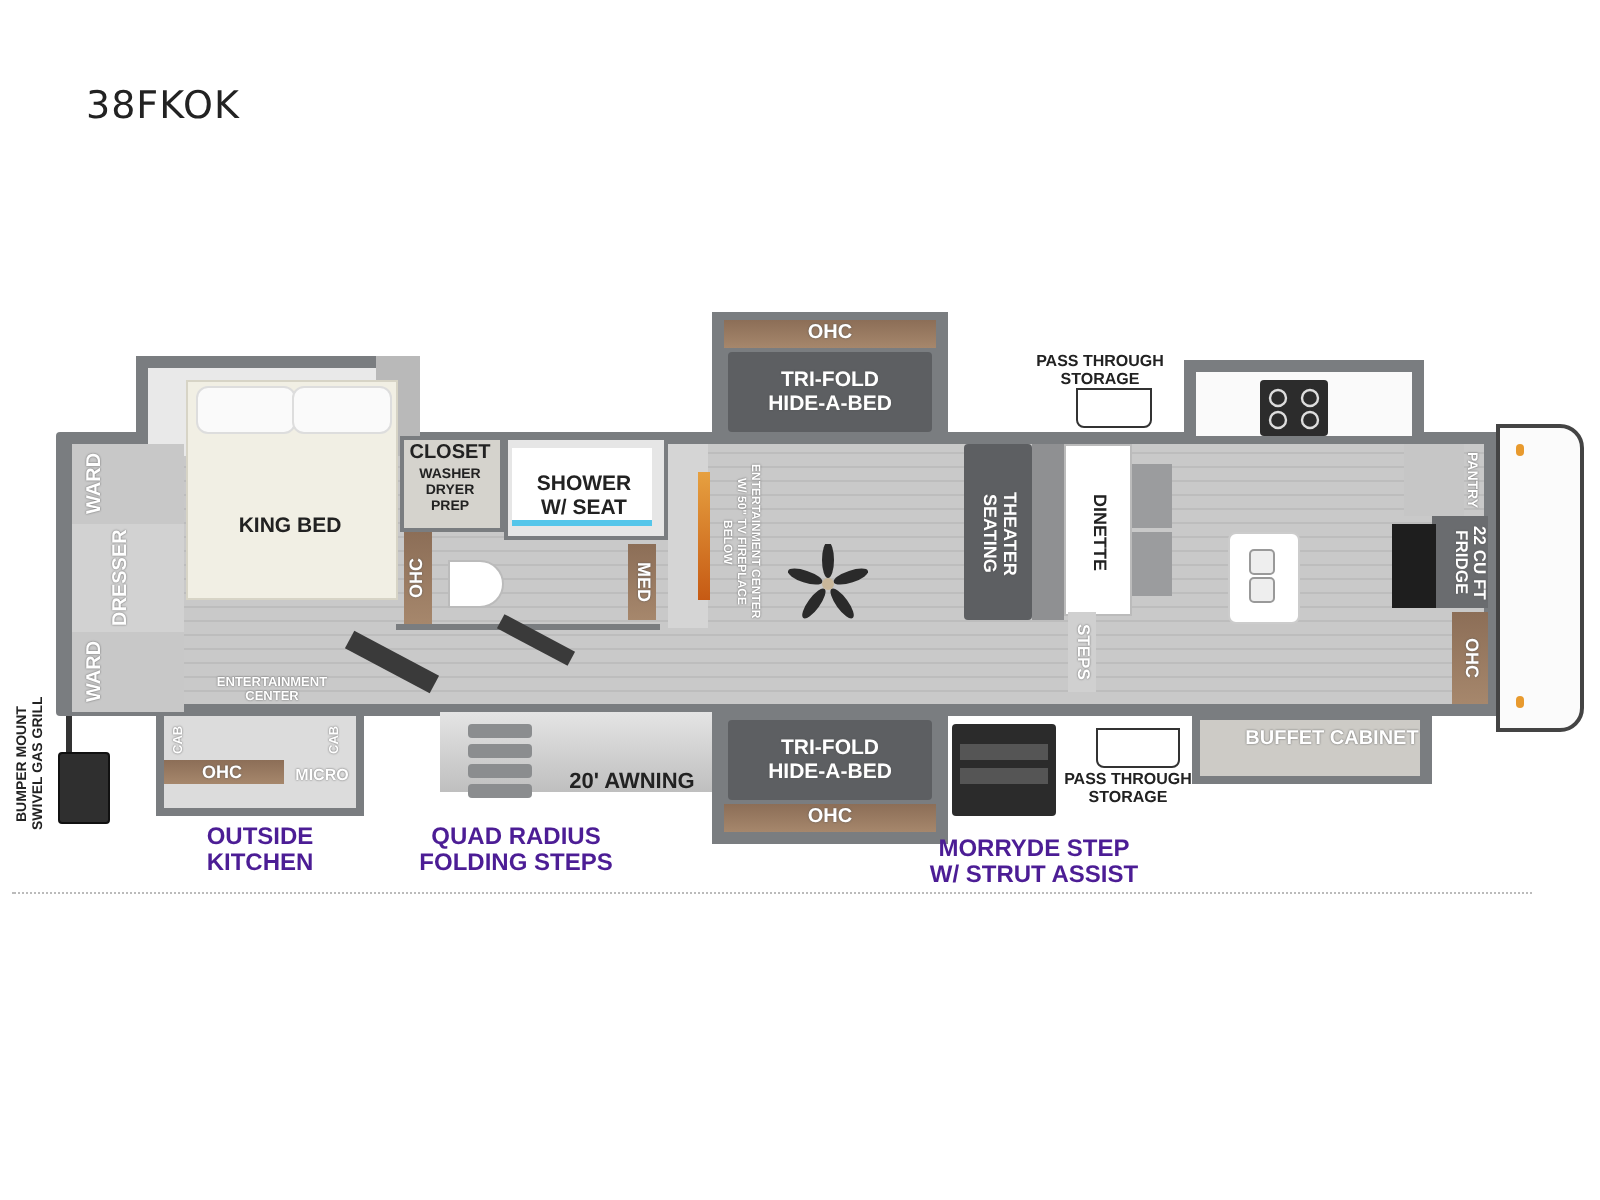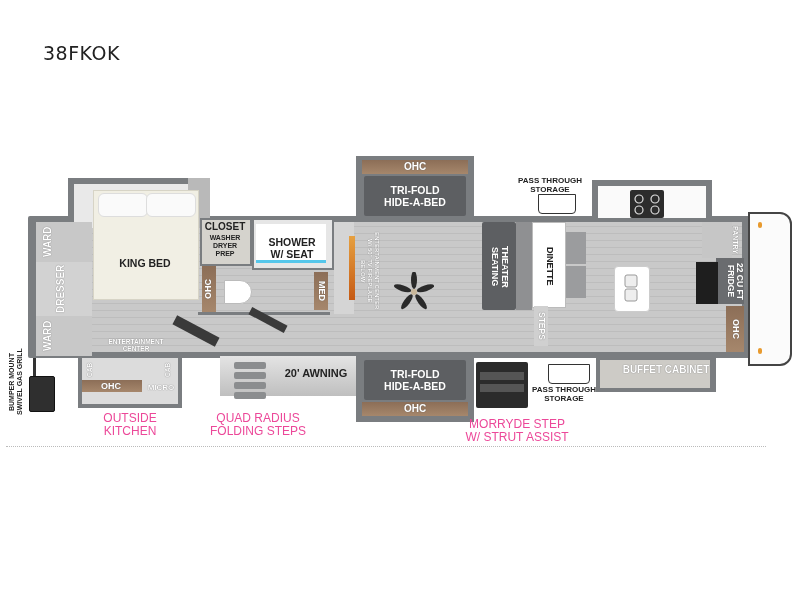--- a/index.html
+++ b/index.html
@@ -1,21 +1,21 @@
 <!DOCTYPE html>
 <html><head>
 <meta charset="utf-8">
 <style>
   html,body{margin:0;padding:0;background:#fff;}
   body{width:800px;height:600px;position:relative;overflow:hidden;font-family:"Liberation Sans",sans-serif;}
   .abs{position:absolute;}
   .title{left:43px;top:42px;font-size:19px;color:#222;font-family:"DejaVu Sans",sans-serif;letter-spacing:0.5px;}
   .lbl{position:absolute;font-weight:bold;font-size:10px;color:#222;text-align:center;line-height:11px;text-transform:uppercase;}
   .lbl-w{color:#fff;text-shadow:0 0 1px #555;}
-  .lbl-big{font-size:12px;line-height:13px;color:#ec4899;font-weight:normal;}
+  .lbl-big{font-size:12px;line-height:13px;color:#4c1d95;font-weight:bold;}
   .vert{writing-mode:vertical-rl;transform:rotate(180deg);}
   .vert-cw{writing-mode:vertical-rl;}
   .wall{background:#7a7d80;}
   .floor{background:repeating-linear-gradient(0deg,#c9c9c9 0px,#c9c9c9 6px,#bdbdbd 6px,#bdbdbd 7px);}
   .wood{background:linear-gradient(180deg,#8c6e57,#a6876c);}
   .sofa{background:#5d5f62;border-radius:2px;}
   .light{background:#e9e9e9;}
 </style>
 </head>
 <body>
@@ -161,21 +161,21 @@
   <div class="abs" style="left:232px;top:360px;width:36px;height:42px;">
     <svg width="36" height="42" viewBox="0 0 36 42">
         <g fill="#8b8d8f">
           <rect x="2" y="2" width="32" height="7" rx="2"></rect>
           <rect x="2" y="12" width="32" height="7" rx="2"></rect>
           <rect x="2" y="22" width="32" height="7" rx="2"></rect>
           <rect x="2" y="32" width="32" height="7" rx="2"></rect>
         </g>
       </svg>
   </div>
-  <div class="lbl" style="left:276px;top:368px;width:80px;font-size:11px;">20' AWNING</div>
+  <div class="lbl" style="left:276px;top:386px;width:80px;font-size:11px;">20' AWNING</div>
 
   <div class="lbl lbl-w" style="left:96px;top:338px;width:80px;font-size:6.5px;line-height:7px;white-space:pre;">ENTERTAINMENT
 CENTER</div>
   <div class="abs" style="left:172px;top:326px;width:48px;height:10px;background:#3a3a3a;transform:rotate(28deg);"></div>
   <div class="abs" style="left:248px;top:316px;width:40px;height:8px;background:#3a3a3a;transform:rotate(28deg);"></div>
 
   <div class="abs wall" style="left:78px;top:356px;width:104px;height:52px;"></div>
   <div class="abs" style="left:82px;top:358px;width:96px;height:46px;background:#dcdcdc;"></div>
   <div class="lbl lbl-w vert" style="left:84px;top:360px;width:10px;height:20px;font-size:6.5px;">CAB</div>
   <div class="lbl lbl-w vert" style="left:162px;top:360px;width:10px;height:20px;font-size:6.5px;">CAB</div>

